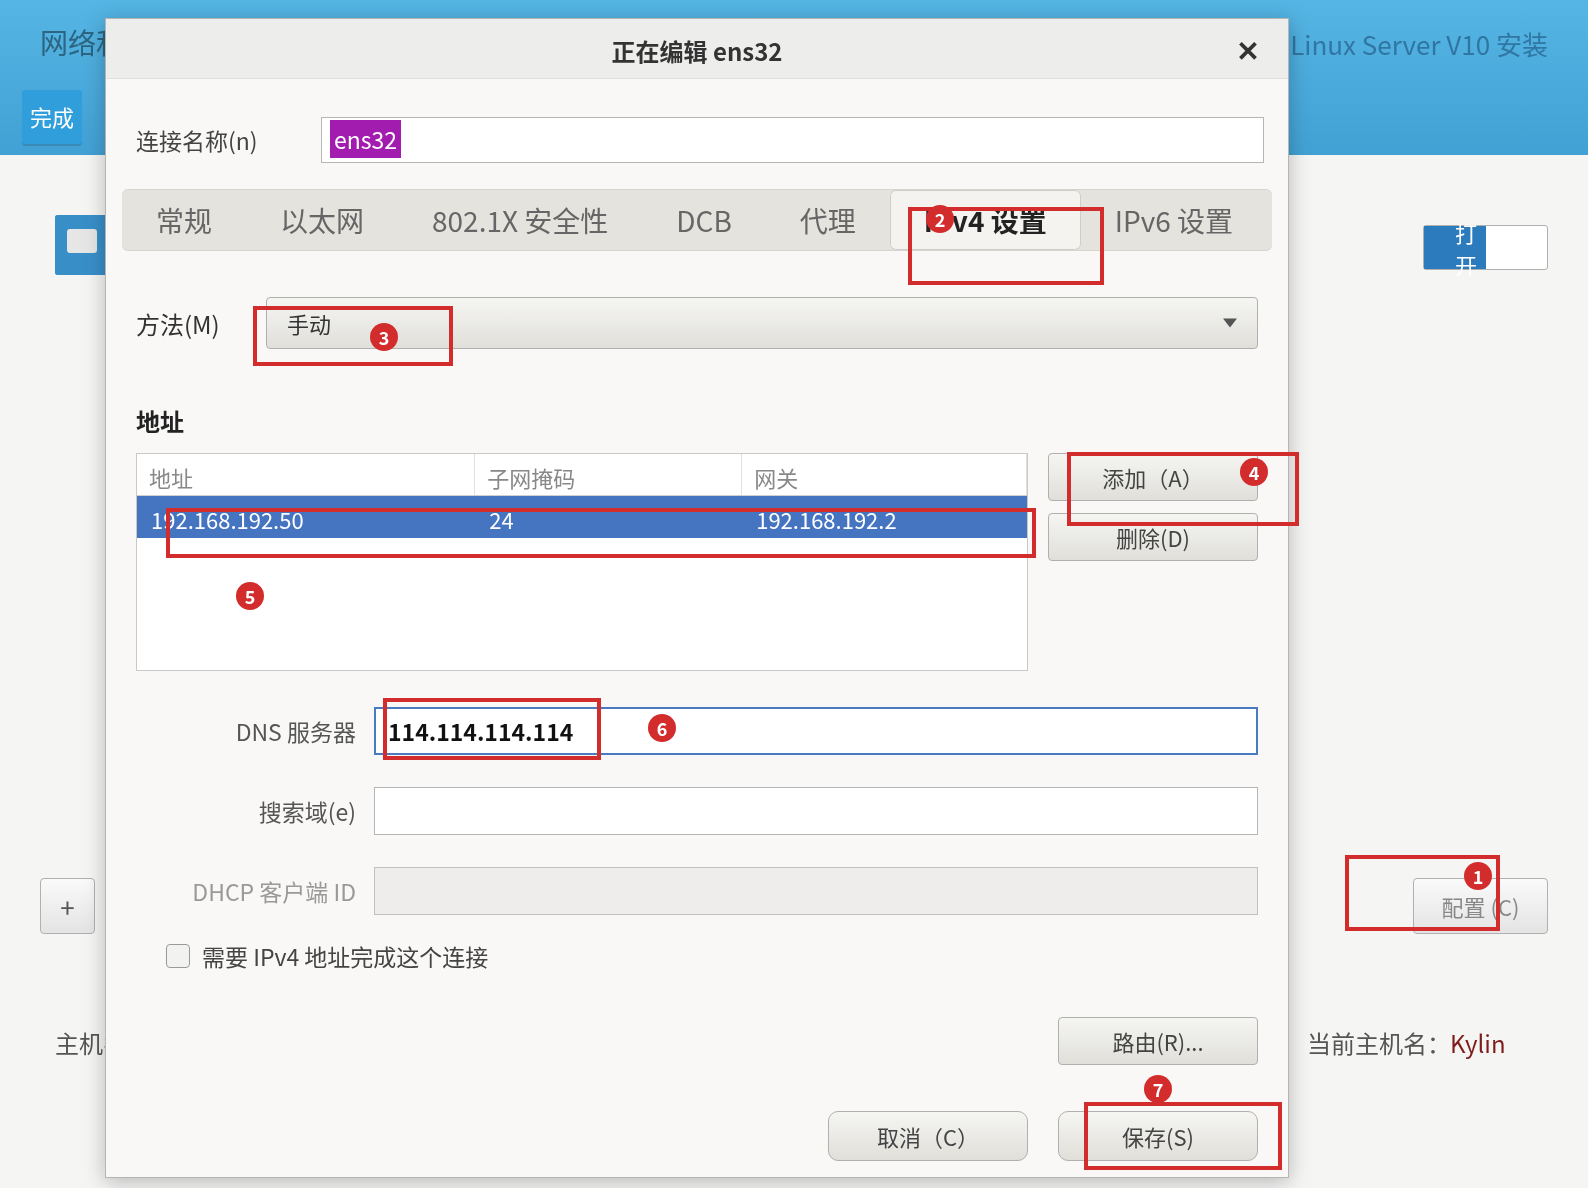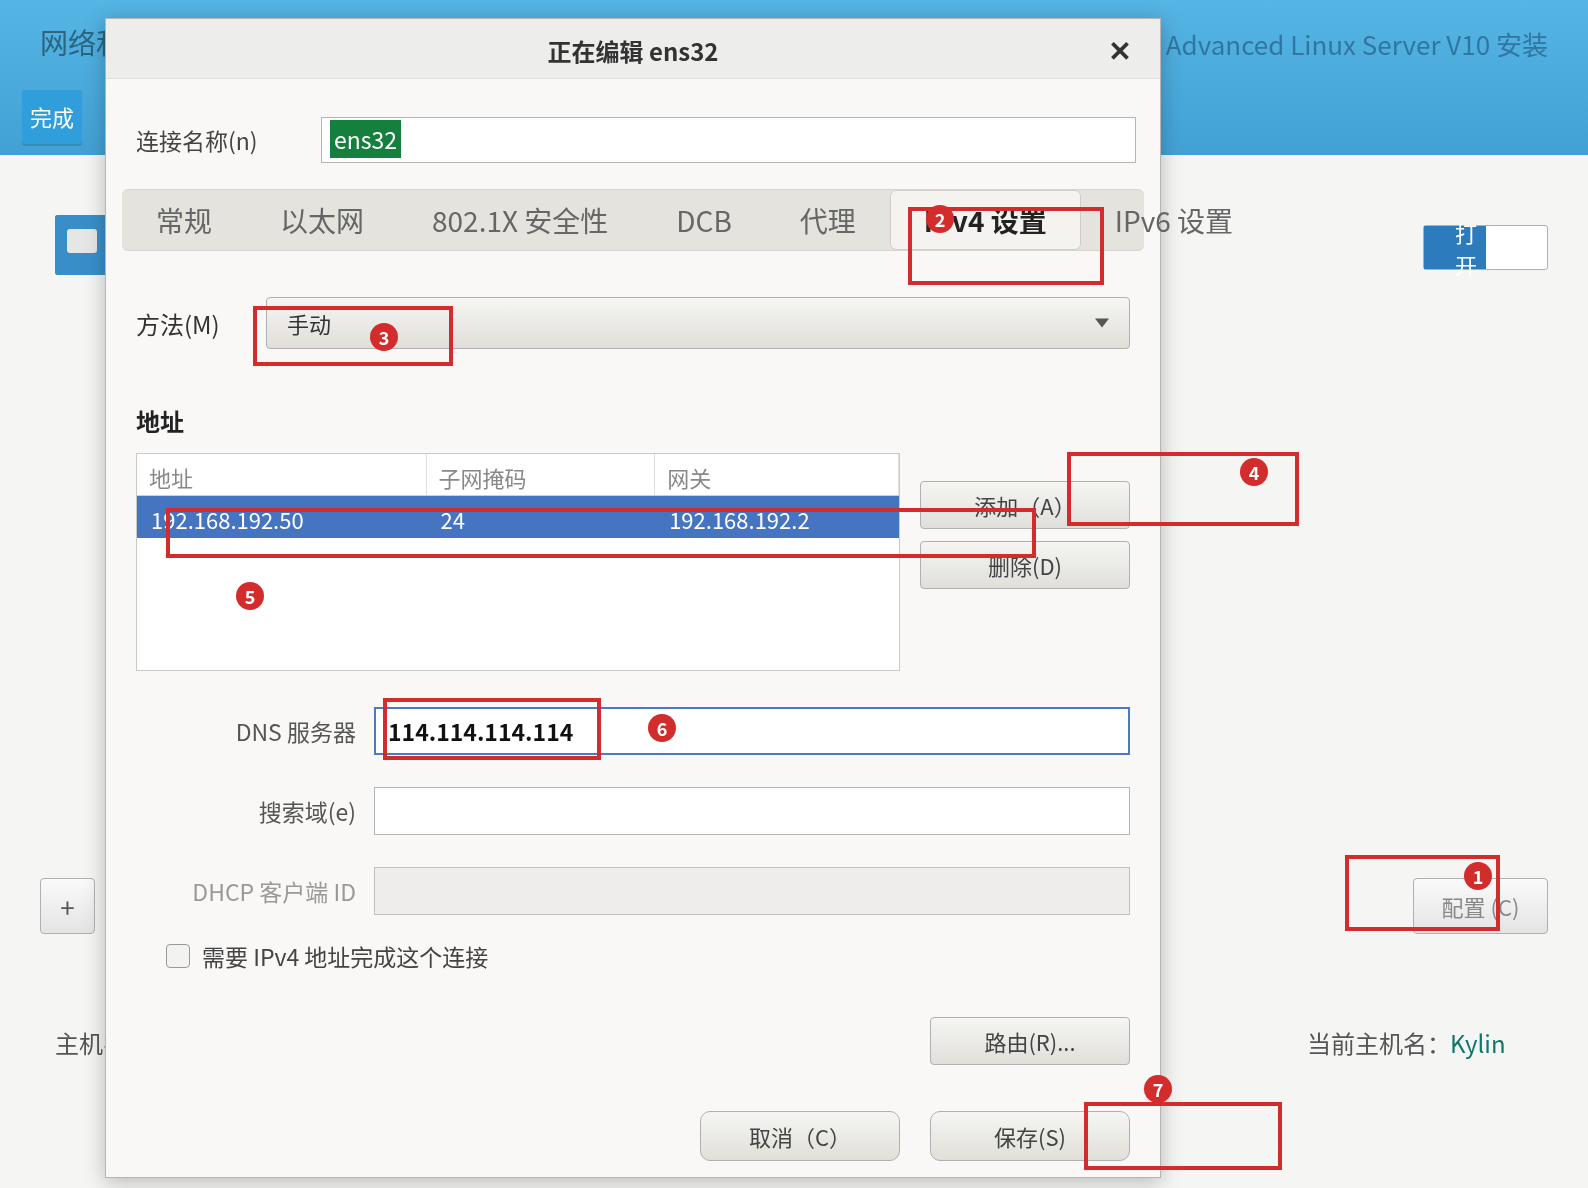--- a/index.html
+++ b/index.html
@@ -12,53 +12,53 @@
     .bg-done { position: absolute; left: 22px; top: 90px; background: #319edc; color: #fff; font-size: 22px; padding: 10px 8px 12px 8px; border: none; border-radius: 3px; box-shadow: 0 2px 0 rgba(0,0,0,0.15); }
     .bg-plug-icon { position: absolute; left: 55px; top: 215px; width: 60px; height: 60px; background: #388fc8; border-radius: 3px; }
     .bg-plug-icon::after { content: ""; position: absolute; left: 12px; top: 14px; width: 30px; height: 24px; background: #e6e6e6; border-radius: 3px; }
     .bg-plug-bar { position: absolute; left: 55px; top: 215px; width: 880px; height: 60px; background: #388fc8; border-radius: 3px; z-index: 0; }
     .bg-open-switch { position: absolute; right: 40px; top: 225px; width: 125px; height: 45px; background: #fff; border: 1px solid #b0b0b0; border-radius: 3px; display: flex; }
     .bg-open-switch .on { width: 50%; height: 100%; background: #2b7bbd; color: #fff; font-size: 22px; display: flex; align-items: center; justify-content: center; padding-left: 31px; }
     .bg-config-btn { position: absolute; right: 40px; top: 878px; width: 135px; height: 56px; background: linear-gradient(#fafafa,#e4e4e4); border: 1px solid #b0b0b0; border-radius: 4px; color: #888; font-size: 22px; display: flex; align-items: center; justify-content: center; }
     .bg-plus-btn { position: absolute; left: 40px; top: 878px; width: 55px; height: 56px; background: linear-gradient(#fafafa,#e4e4e4); border: 1px solid #b0b0b0; border-radius: 4px; color: #555; font-size: 26px; display: flex; align-items: center; justify-content: center; }
     .bg-hostname-label { position: absolute; left: 55px; top: 1025px; font-size: 24px; color: #555; }
     .bg-current-host-lbl { position: absolute; left: 1307px; top: 1025px; font-size: 24px; color: #555; }
-    .bg-current-host-val { position: absolute; left: 1450px; top: 1025px; font-size: 24px; color: #0f766e; }
+    .bg-current-host-val { position: absolute; left: 1450px; top: 1025px; font-size: 24px; color: #7f1d1d; }
 
     
-    .dialog { position: absolute; left: 105px; top: 18px; width: 1056px; height: 1160px; background: #f9f8f7; border: 1px solid #b5b5b5; box-shadow: 0 4px 20px rgba(0,0,0,0.25); z-index: 10; }
+    .dialog { position: absolute; left: 105px; top: 18px; width: 1184px; height: 1160px; background: #f9f8f7; border: 1px solid #b5b5b5; box-shadow: 0 4px 20px rgba(0,0,0,0.25); z-index: 10; }
     .dialog-header { height: 60px; background: #ededeb; border-bottom: 1px solid #e0ded9; position: relative; }
     .dialog-title { position: absolute; left: 50%; transform: translateX(-50%); top: 14px; font-size: 24px; font-weight: 600; color: #333; }
     .dialog-close { position: absolute; right: 20px; top: 10px; width: 40px; height: 40px; background: none; border: none; font-size: 28px; color: #333; cursor: pointer; font-weight: bold; }
 
     .conn-name-row { display: flex; align-items: center; padding: 38px 24px 18px 30px; gap: 30px; }
     .conn-name-row label { font-size: 23px; color: #444; width: 155px; }
     .conn-name-input { flex: 1; height: 46px; border: 1px solid #b5b5b5; background: #fff; font-size: 23px; padding: 4px 8px; color: #333; }
-    .conn-name-sel { background: #15803d; color: #fff; padding: 2px 4px; }
+    .conn-name-sel { background: #a21caf; color: #fff; padding: 2px 4px; }
 
     .tabs { display: flex; background: #e4e3de; border-top: 1px solid #d5d4cf; border-bottom: 1px solid #d5d4cf; height: 62px; margin: 8px 16px 0 16px; border-radius: 6px; }
     .tab { flex: 0 0 auto; padding: 0 34px; font-size: 28px; color: #666; display: flex; align-items: center; height: 100%; cursor: pointer; }
     .tab.active { background: #f4f3f0; color: #222; font-weight: 700; border-radius: 6px; box-shadow: inset 0 0 0 1px #cfcecb; }
 
     .method-row { display: flex; align-items: center; padding: 46px 30px 24px 30px; gap: 30px; }
     .method-row label { font-size: 24px; color: #333; width: 100px; }
     .method-select { flex: 1; height: 52px; background: linear-gradient(#f5f5f2,#e0dfda); border: 1px solid #b0b0b0; border-radius: 4px; display: flex; align-items: center; padding: 0 20px; font-size: 22px; color: #333; position: relative; cursor: pointer; }
     .method-select::after { content: ""; position: absolute; right: 20px; top: 50%; transform: translateY(-50%); border-left: 7px solid transparent; border-right: 7px solid transparent; border-top: 9px solid #555; }
 
     .section-title { padding: 30px 30px 0 30px; font-size: 24px; font-weight: 700; color: #222; }
 
     .addr-area { display: flex; gap: 20px; padding: 15px 30px 0 30px; }
     .addr-table-wrap { flex: 1; border: 1px solid #c9c9c6; background: #fff; height: 218px; }
     .addr-table-header { display: flex; background: #fff; border-bottom: 1px solid #cfcfcf; height: 42px; }
     .addr-table-header div { padding: 7px 12px; font-size: 22px; color: #888; border-right: 1px solid #e0e0e0; }
     .addr-col-1 { width: 38%; } .addr-col-2 { width: 30%; } .addr-col-3 { width: 32%; border-right: none; }
     .addr-row { display: flex; height: 42px; }
     .addr-row.selected { background: #4574c1; color: #fff; }
     .addr-row div { padding: 7px 14px; font-size: 22px; }
-    .addr-buttons { width: 210px; display: flex; flex-direction: column; gap: 12px; margin-top: 28px; }
+    .addr-buttons { width: 210px; display: flex; flex-direction: column; gap: 12px; }
     .gbtn { height: 48px; background: linear-gradient(#f5f5f2,#e0dfda); border: 1px solid #b0b0b0; border-radius: 4px; font-size: 22px; color: #444; cursor: pointer; display: flex; align-items: center; justify-content: center; }
 
     .form-rows { padding: 36px 30px 0 30px; display: flex; flex-direction: column; gap: 32px; }
     .form-row { display: flex; align-items: center; gap: 18px; }
     .form-row label { font-size: 23px; color: #555; width: 220px; text-align: right; }
     .form-row label.dim { color: #999; }
     .tinput { flex: 1; height: 48px; border: 1px solid #b5b5b5; background: #fff; font-size: 23px; padding: 0 12px; color: #111; font-weight: 600; }
     .tinput.focused { border: 2px solid #4a7abf; }
     .tinput.disabled { background: #eeedeb; border: 1px solid #c0c0be; }
 

